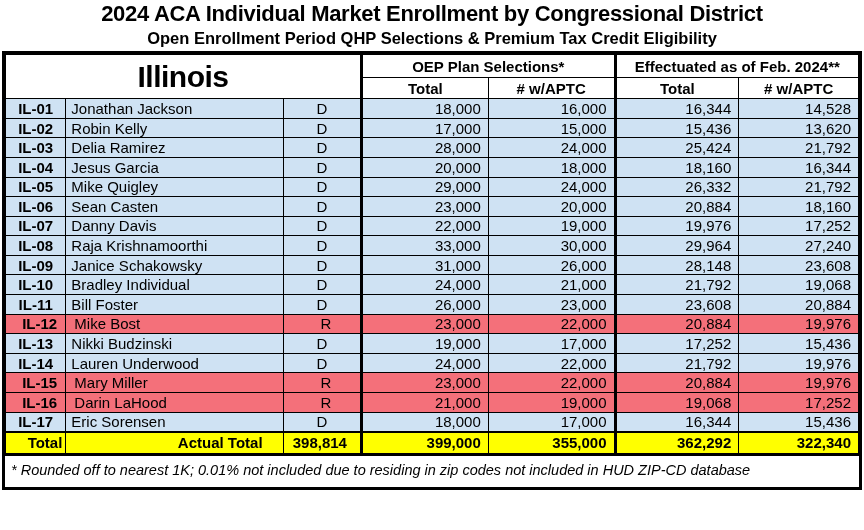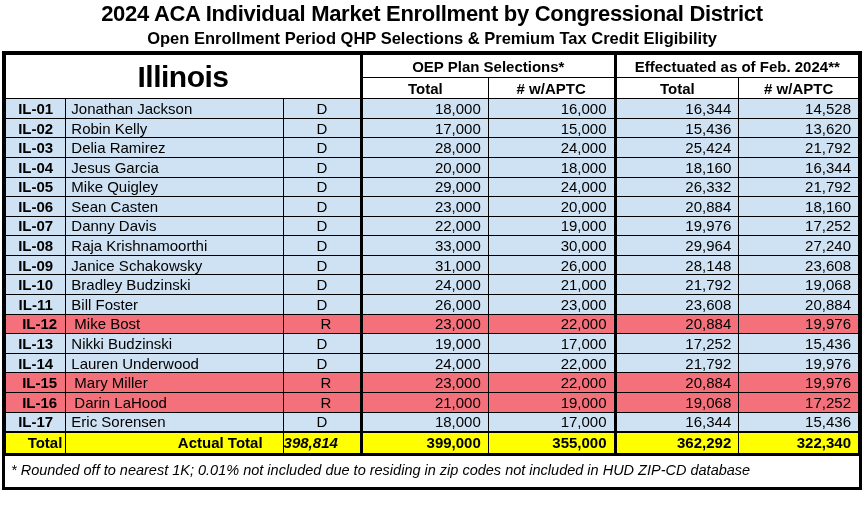--- a/index.html
+++ b/index.html
@@ -65,21 +65,21 @@
   
   tr.total-row { height: 23px; }
   tr.total-row td {
     background: var(--tot, #FFFF00);
     font-weight: bold;
     border-top: 2px solid #000;
     border-bottom: 3px solid #000;
   }
   td.total-label  { text-align: right; padding-right: 3px; }
   td.actual-label { text-align: right; padding-right: 20px; }
-  td.actual-num   { text-align: left; padding-right: 4px; font-style: italic; }
+  td.actual-num   { text-align: center; padding-right: 4px; }
 
   
   .footnotes { padding: 4px 6px 6px 6px; background: #fff; }
   .footnote  { font-style: italic; font-size: 14.5px; line-height: 1.45; }
 </style>
 </head>
 <body>
 
 <div class="title-block">
   <div class="main-title">2024 ACA Individual Market Enrollment by Congressional District</div>
@@ -187,21 +187,21 @@
           <td class="district">IL-09</td>
           <td class="name sep-med">Janice Schakowsky</td>
           <td class="party sep-med">D</td>
           <td class="num sep-thick">31,000</td>
           <td class="num">26,000</td>
           <td class="num sep-thick">28,148</td>
           <td class="num">23,608</td>
         </tr>
         <tr class="dem-row">
           <td class="district">IL-10</td>
-          <td class="name sep-med">Bradley Budzinski</td>
+          <td class="name sep-med">Bradley Individual</td>
           <td class="party sep-med">D</td>
           <td class="num sep-thick">24,000</td>
           <td class="num">21,000</td>
           <td class="num sep-thick">21,792</td>
           <td class="num">19,068</td>
         </tr>
         <tr class="dem-row">
           <td class="district">IL-11</td>
           <td class="name sep-med">Bill Foster</td>
           <td class="party sep-med">D</td>

